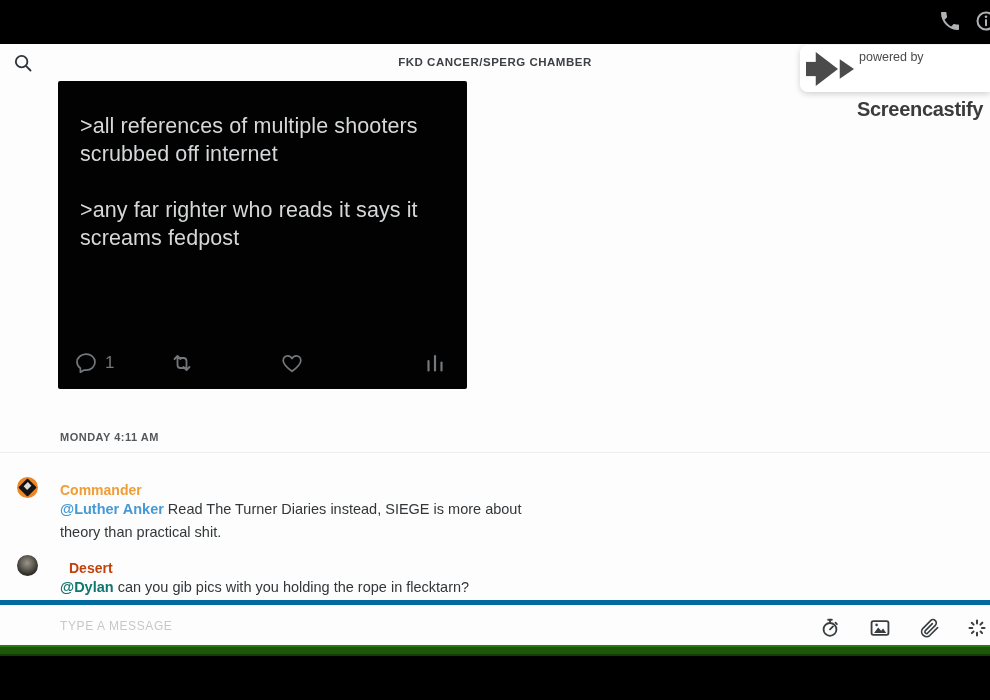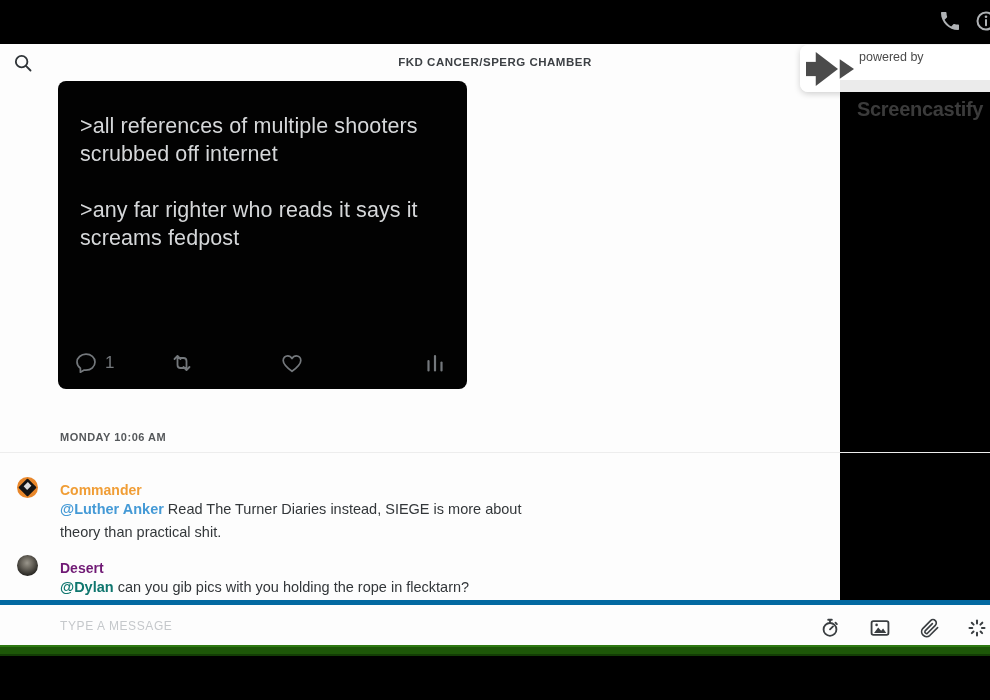--- a/index.html
+++ b/index.html
@@ -1,39 +1,39 @@
 <!DOCTYPE html>
 <html><head>
 <meta charset="utf-8">
 <style>
   * { margin:0; padding:0; box-sizing:border-box; }
   html,body { background:#000; }
   .stage {
     position:relative; width:990px; height:700px; overflow:hidden;
     background:#000; font-family:"Liberation Sans","DejaVu Sans",sans-serif;
   }
-  .app { position:absolute; left:0; top:44px; width:840px; height:602px; background:#fdfdfd; }
+  .app { position:absolute; left:0; top:44px; width:990px; height:602px; background:#fdfdfd; }
 
   
   .hdr { position:absolute; left:0; top:0; width:990px; height:36px; background:#fdfdfd; }
   .hdr-search { position:absolute; left:12px; top:8px; width:22px; height:22px; border:none; background:transparent; color:#2f3438; cursor:pointer; padding:0; }
   .hdr-title { position:absolute; left:0; right:0; top:12px; text-align:center; font-size:11.5px; font-weight:700; letter-spacing:.5px; color:#3d4145; }
   .hdr-action { position:absolute; top:9px; width:24px; height:24px; border:none; background:transparent; color:#afb2b5; padding:0; cursor:pointer; z-index:11; }
   .hdr-call { left:938px; }
   .hdr-info { left:974px; }
 
   
   .wm { position:absolute; left:800px; top:45px; width:190px; height:47px; background:rgba(255,255,255,.92); border-radius:8px 0 0 8px; box-shadow:0 2px 6px rgba(0,0,0,.18); z-index:10; }
   .wm-content { position:absolute; left:800px; top:45px; width:190px; height:46px; z-index:12; pointer-events:none; }
   .wm-logo { position:absolute; left:6px; top:7px; width:48px; height:34px; color:#4b4b4b; }
   .wm-powered { position:absolute; left:59px; top:5px; font-size:12.5px; color:#4a4a4a; }
   .wm-brand { position:absolute; left:57px; top:19px; font-size:20px; font-weight:700; letter-spacing:-.3px; color:#3b3b3b; white-space:nowrap;margin-top:34px; }
 
   
-  .tweet { position:absolute; left:58px; top:37px; width:409px; height:308px; background:#020202; border-radius:8px; padding:31px 22px 0 22px; cursor:pointer; }
+  .tweet { position:absolute; left:58px; top:37px; width:409px; height:308px; background:#020202; border-radius:2px; padding:31px 22px 0 22px; cursor:pointer; }
   .tweet p { font-size:21.5px; line-height:28px; color:#d5d7d9; margin:0 0 28px 0; letter-spacing:.1px; }
   .tweet-actions { position:absolute; left:16px; top:270px; width:380px; height:30px; color:#74787c; }
   .tw-ic { position:absolute; width:24px; height:24px; top:0; }
   .tw-reply { left:0; }
   .tw-count { position:absolute; left:31px; top:2px; font-size:17px; color:#74787c; }
   .tw-rt { left:96px; }
   .tw-heart { left:206px; }
   .tw-bars { left:349px; }
 
   
@@ -112,35 +112,35 @@
         <span class="tw-ic tw-bars">
           <svg viewBox="0 0 24 24" width="24" height="24" stroke="currentColor" stroke-width="2.2" stroke-linecap="round">
               <line x1="5.5" y1="19.5" x2="5.5" y2="10"></line>
               <line x1="12" y1="19.5" x2="12" y2="5"></line>
               <line x1="18.5" y1="19.5" x2="18.5" y2="11.5"></line>
             </svg>
         </span>
       </div>
     </figure>
 
-    <div class="day-label">MONDAY 10:06 AM</div>
+    <div class="day-label">MONDAY 4:11 AM</div>
     <div class="day-line"></div>
 
     <div class="msg msg-1">
       <span class="avatar av-commander">
           <span class="diamond"></span>
           <span class="spark"></span>
         </span>
       <span class="msg-author" style="color: rgb(240, 157, 53);">Commander</span>
       <div class="msg-text"><span class="mention" style="color: rgb(69, 154, 214);">@Luther Anker</span><span> Read The Turner Diaries instead, SIEGE is more about theory than practical shit.</span></div>
     </div>
 
     <div class="msg msg-2">
       <span class="avatar av-desert"></span>
-      <span class="msg-author" style="color: #701a75;">Desert</span>
+      <span class="msg-author" style="color: #c2410c; margin-left: 9px;">Desert</span>
       <div class="msg-text"><span class="mention" style="color: #0f766e; margin-top: 40px;">@Dylan</span><span> can you gib pics with you holding the rope in flecktarn?</span></div>
     </div>
 
     <div class="composer">
       <input type="text" placeholder="TYPE A MESSAGE" style="">
       <button class="cmp-btn cmp-timer" aria-label="ephemeral timer">
         <svg viewBox="0 0 24 24" width="22" height="22" fill="none" stroke="currentColor" stroke-width="2" stroke-linecap="round">
             <circle cx="12" cy="13.5" r="7"></circle>
             <line x1="10" y1="3" x2="14" y2="3"></line>
             <line x1="12" y1="3.2" x2="12" y2="6"></line>

